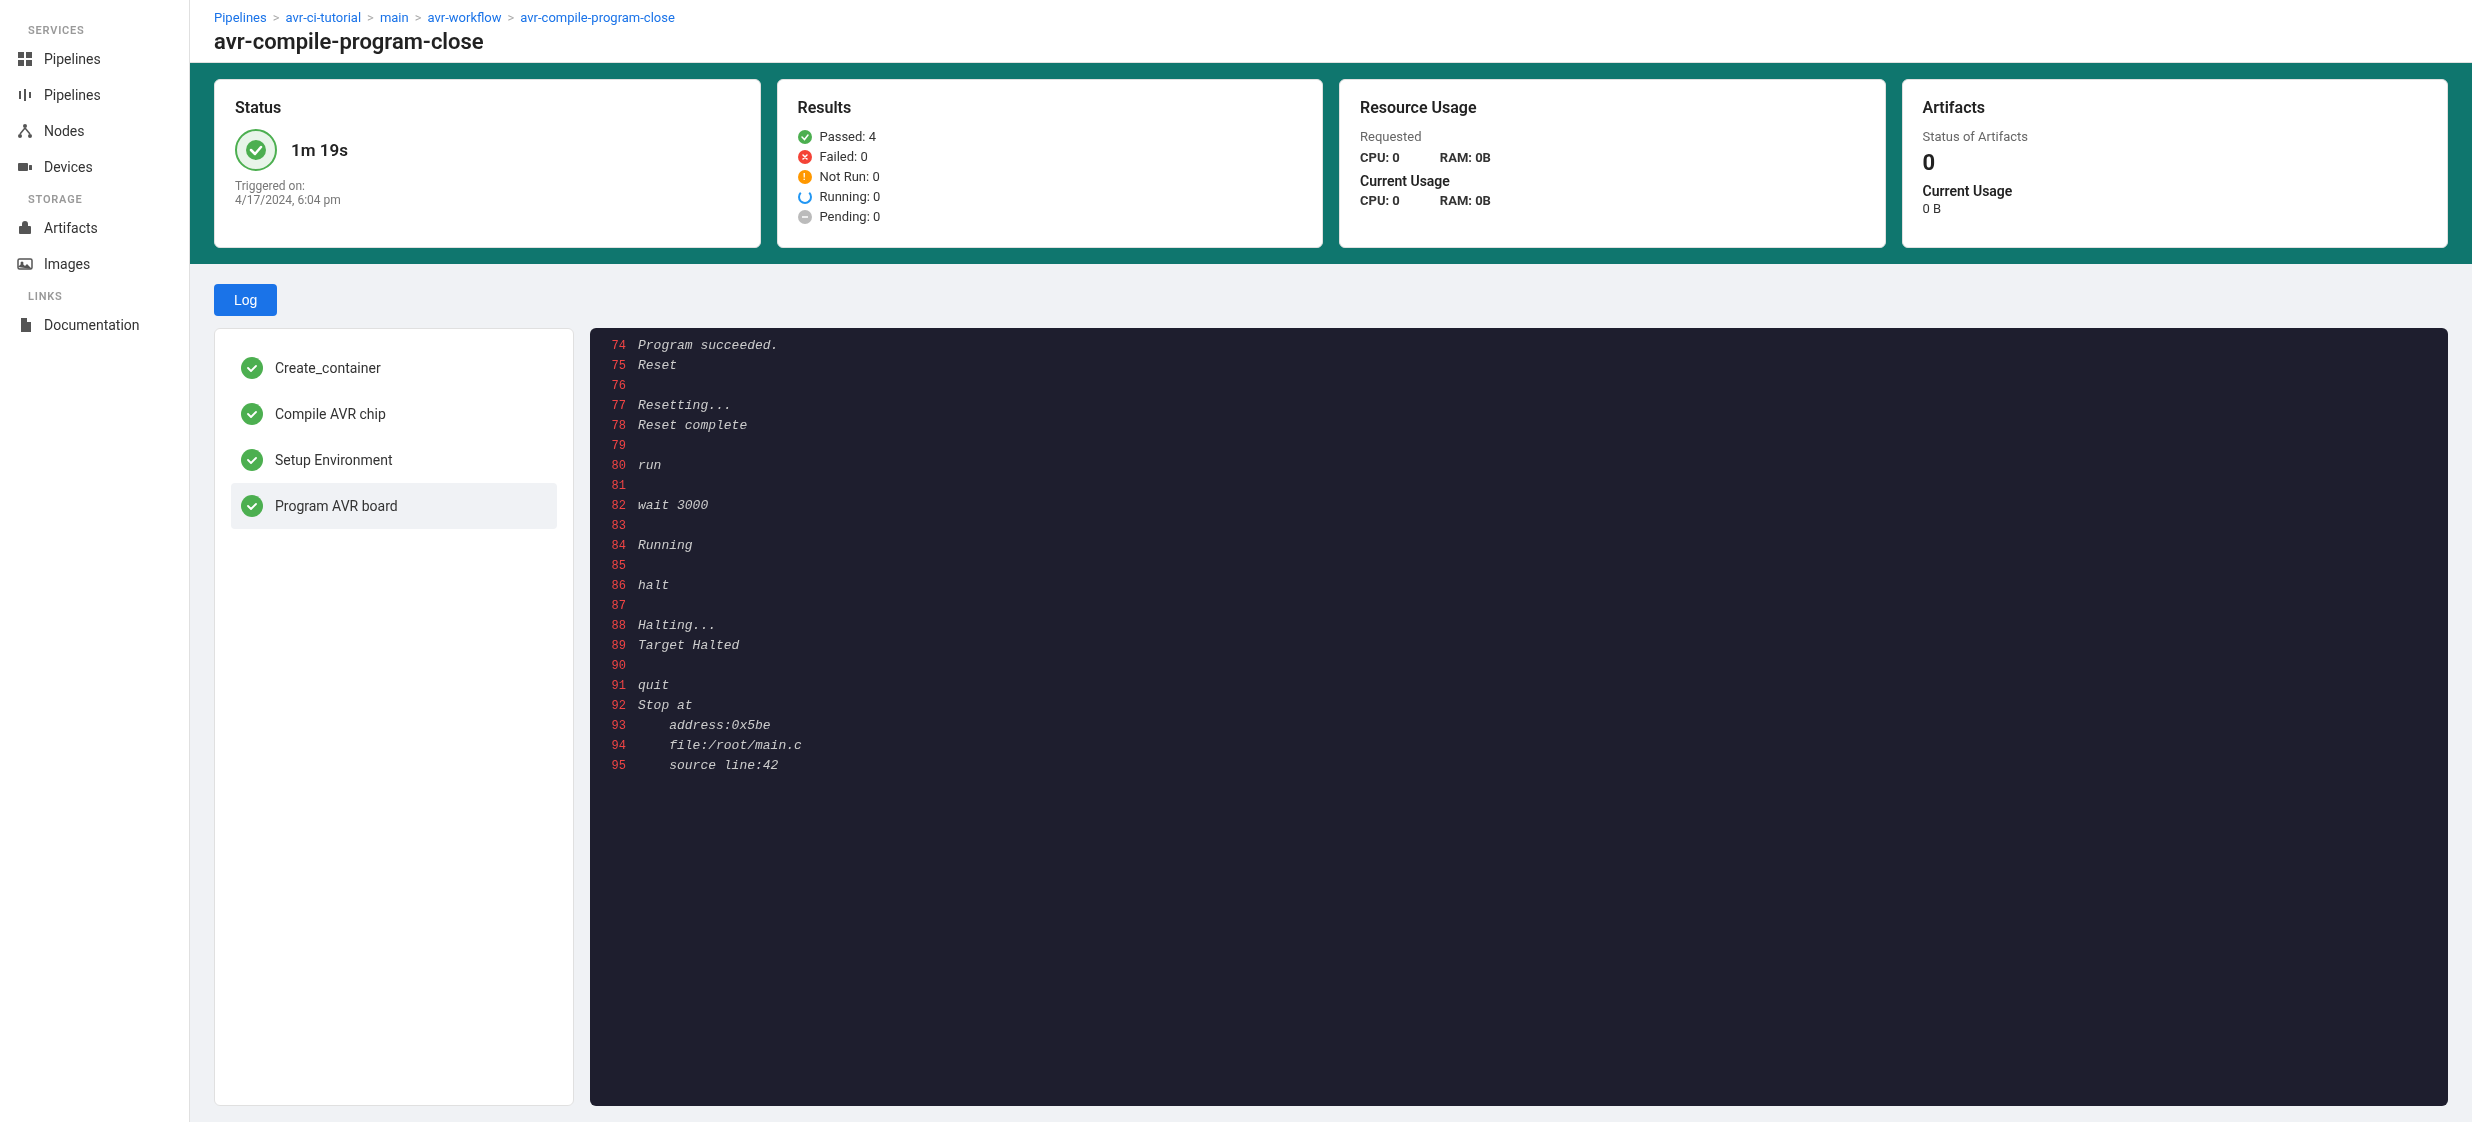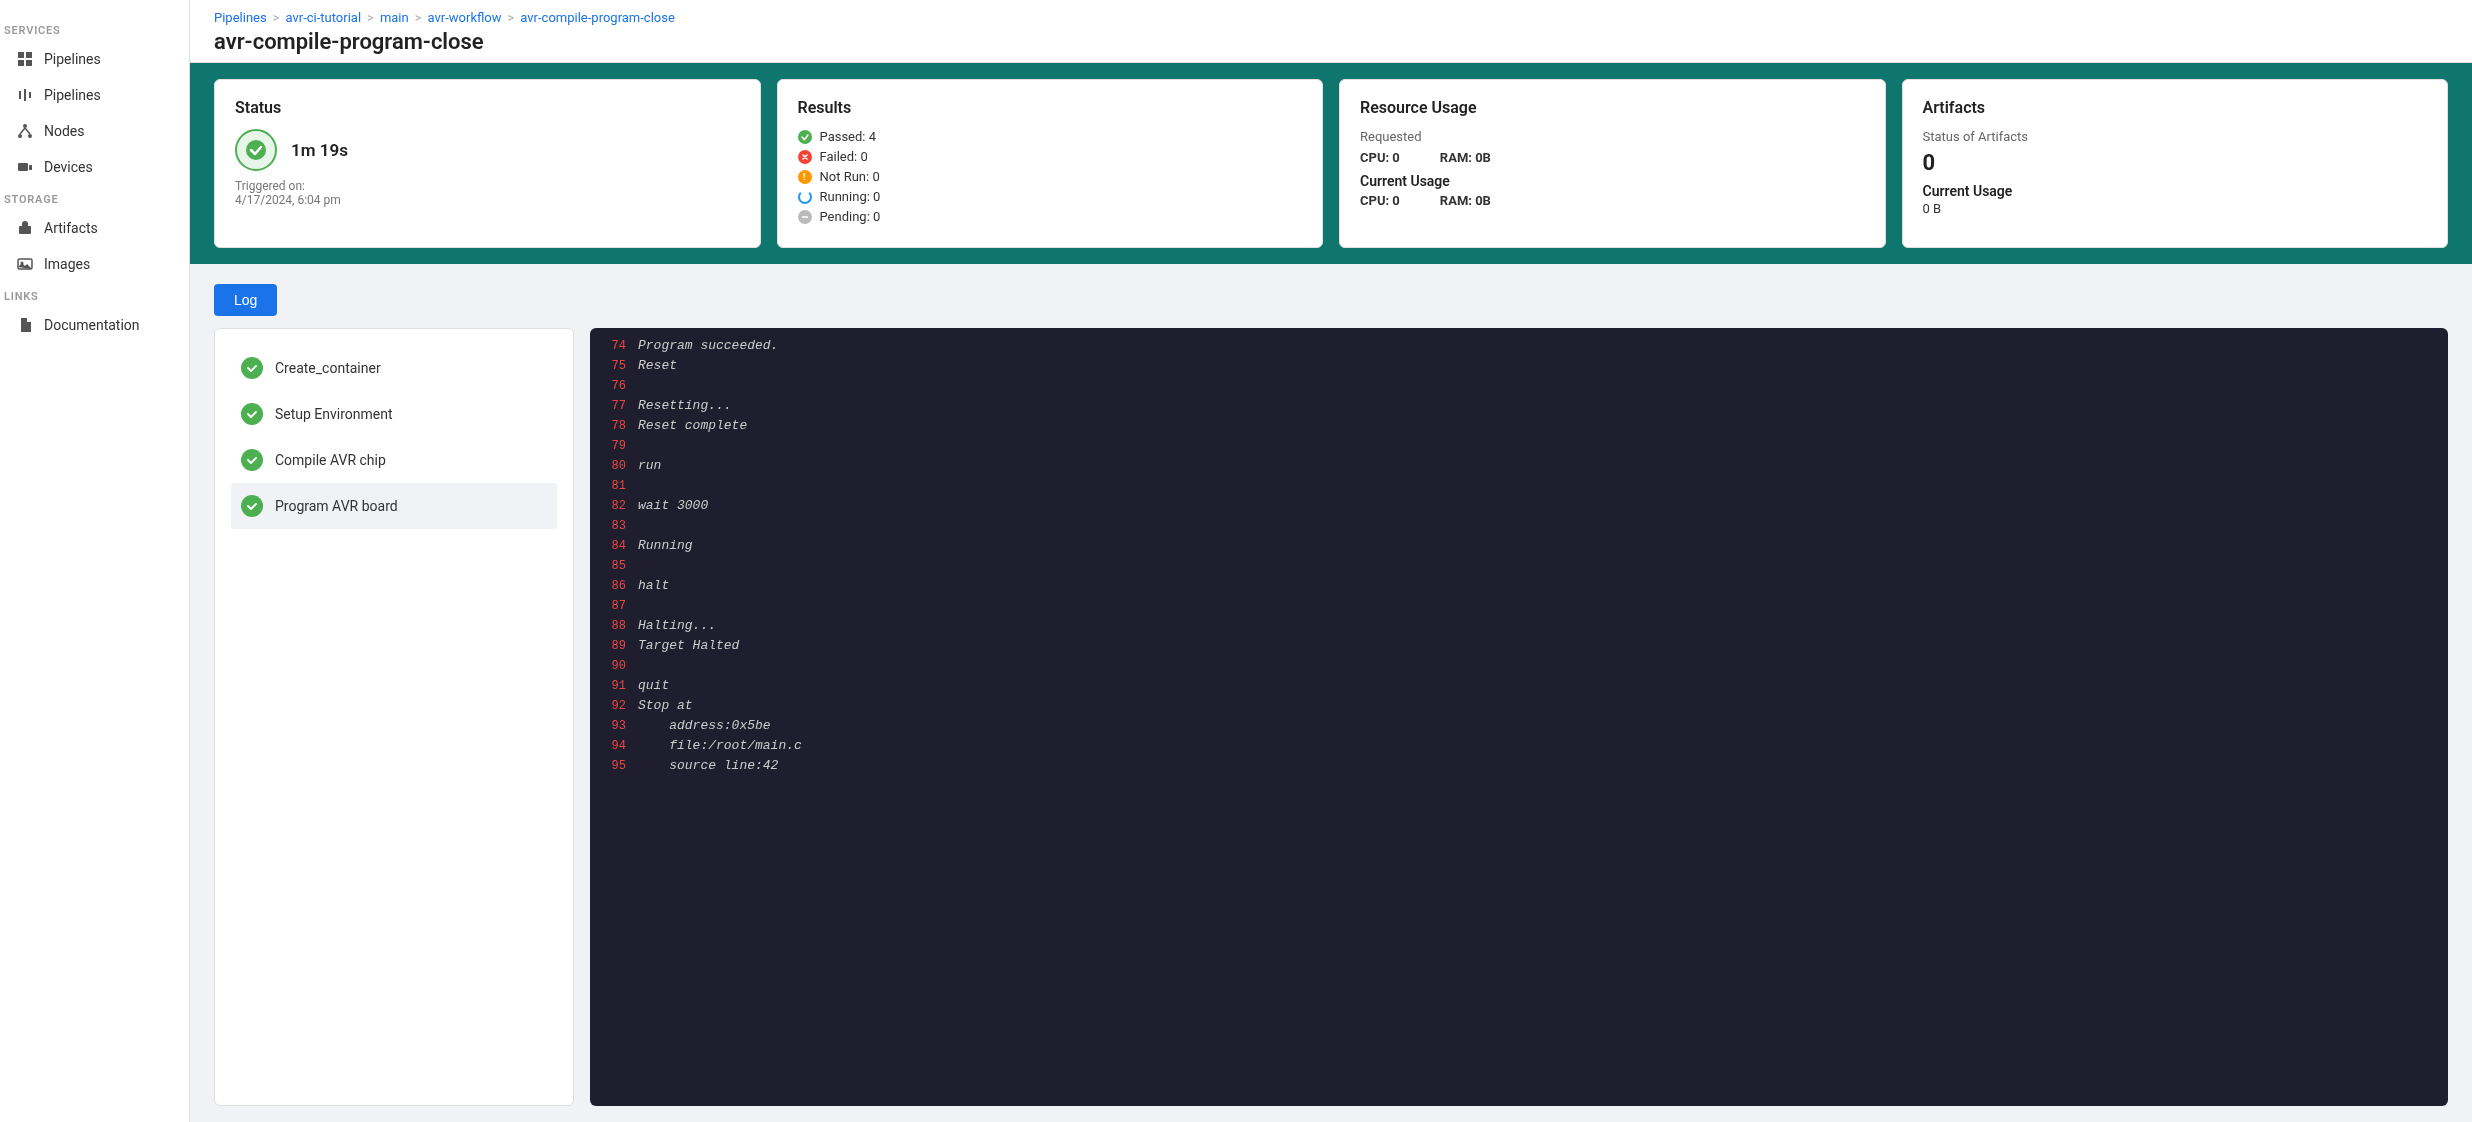--- a/index.html
+++ b/index.html
@@ -16,21 +16,21 @@
       padding: 16px 0;
       height: 100vh;
       overflow-y: auto;
     }
     .sidebar-section-label {
       font-size: 11px;
       font-weight: 600;
       color: #999;
       text-transform: uppercase;
       letter-spacing: 0.8px;
-      padding: 8px 16px 4px 4px;
+      padding: 8px 16px 4px 28px;
     }
     .sidebar-item {
       display: flex;
       align-items: center;
       gap: 10px;
       padding: 9px 16px;
       font-size: 14px;
       color: #333;
       cursor: pointer;
       text-decoration: none;
@@ -412,29 +412,29 @@
               </svg>
       </span>
       <span>Create_container</span>
     </div>
           <div class="step-item">
       <span class="step-check">
         <svg width="12" height="12" viewBox="0 0 12 12">
                 <path d="M2 6l3 3 5-5" stroke="white" stroke-width="1.8" fill="none" stroke-linecap="round" stroke-linejoin="round"></path>
               </svg>
       </span>
-      <span>Setup Environment</span>
+      <span>Compile AVR chip</span>
     </div>
           <div class="step-item">
       <span class="step-check">
         <svg width="12" height="12" viewBox="0 0 12 12">
                 <path d="M2 6l3 3 5-5" stroke="white" stroke-width="1.8" fill="none" stroke-linecap="round" stroke-linejoin="round"></path>
               </svg>
       </span>
-      <span>Compile AVR chip</span>
+      <span>Setup Environment</span>
     </div>
           <div class="step-item active">
       <span class="step-check">
         <svg width="12" height="12" viewBox="0 0 12 12">
                 <path d="M2 6l3 3 5-5" stroke="white" stroke-width="1.8" fill="none" stroke-linecap="round" stroke-linejoin="round"></path>
               </svg>
       </span>
       <span>Program AVR board</span>
     </div>
         </div>

